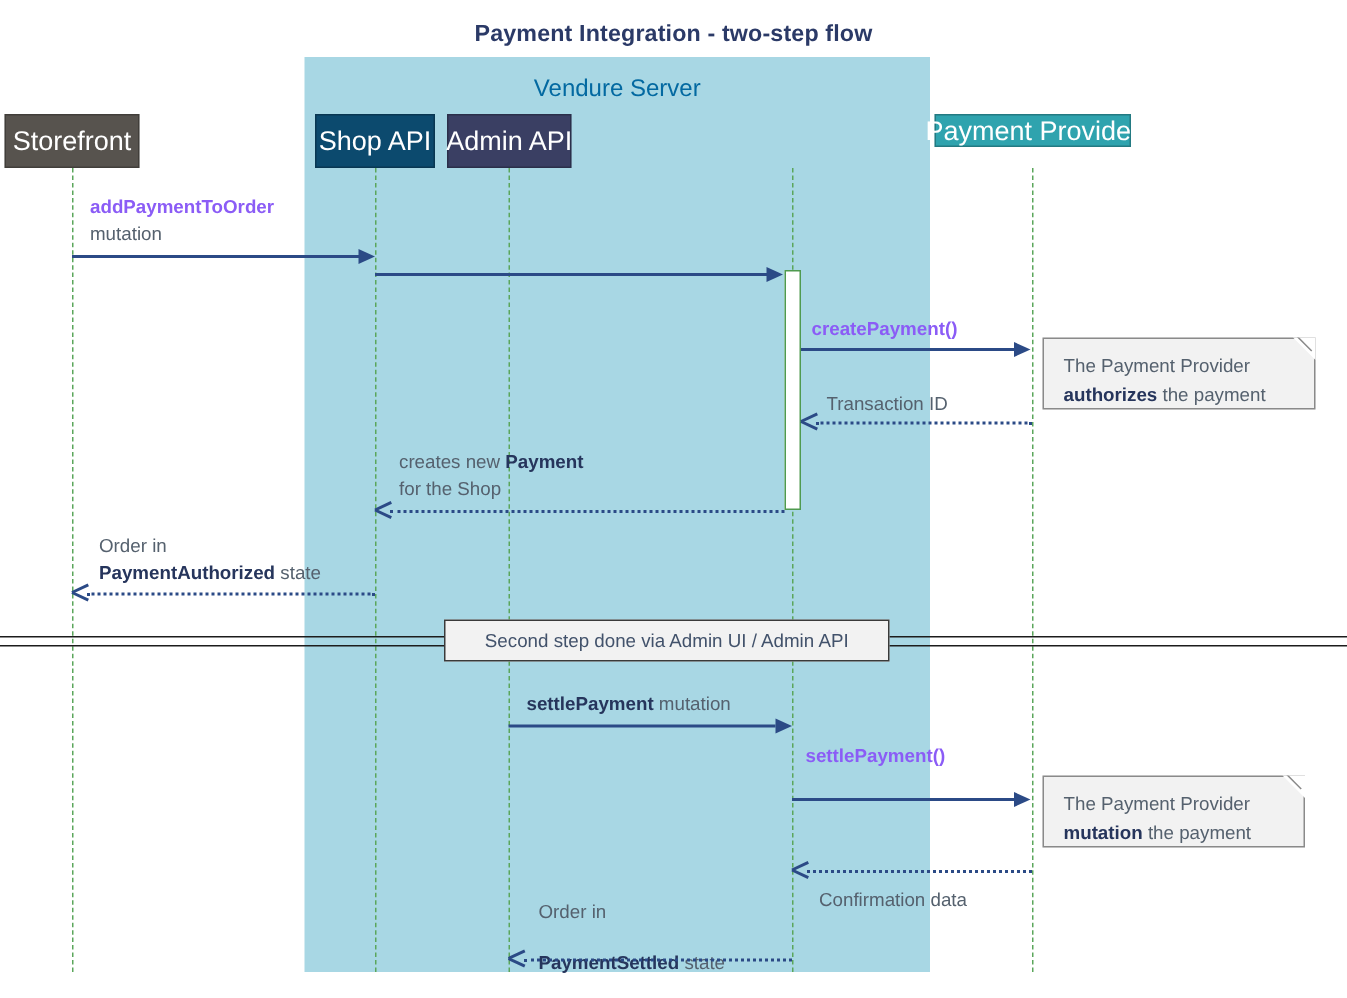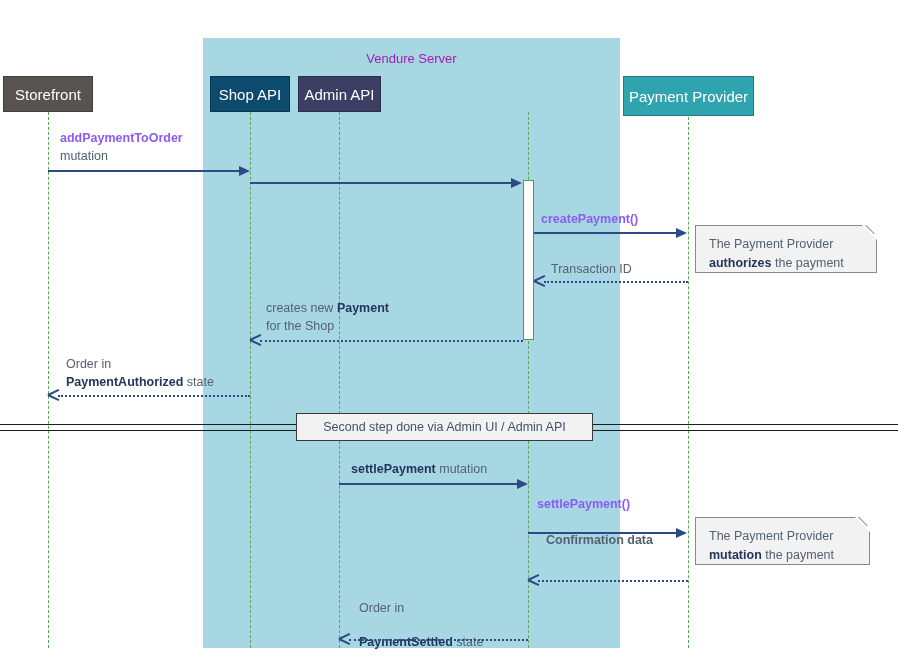--- a/index.html
+++ b/index.html
@@ -31,32 +31,32 @@
     letter-spacing: 0.1px;
   }
   
   .group-box {
     position: absolute;
     background: #a8d7e4;
   }
   .group-label {
     position: absolute;
     text-align: center;
-    font-size: 13px;
-    color: #a21caf;
+    font-size: 16px;
+    color: #0369a1;
   }
   
   .participant {
     position: absolute;
     box-sizing: border-box;
     display: flex;
     align-items: center;
     justify-content: center;
     color: #ffffff;
-    font-size: 15px;
+    font-size: 18px;
     border: 1px solid rgba(0,0,0,0.25);
     white-space: nowrap;
   }
   
   .lifeline {
     position: absolute;
     width: 0;
     border-left: 1px dashed #5ba65b;
   }
   
@@ -179,40 +179,41 @@
     align-items: center;
     justify-content: center;
     white-space: nowrap;
   }
 </style>
 </head>
 <body>
 
 <div id="diagram">
 
+  <div class="title">Payment Integration - two-step flow</div>
 
   <div class="group-box" style="left:203px; top:38px; width:417px; height:610px;"></div>
   <div class="group-label" style="left:203px; top:51px; width:417px;">Vendure Server</div>
 
   <div class="lifeline" style="left:48px; top:112px; height:536px;"></div>
   <div class="lifeline" style="left:250px; top:112px; height:536px;"></div>
   <div class="lifeline" style="left:339px; top:112px; height:536px;"></div>
   <div class="lifeline" style="left:528px; top:112px; height:536px;"></div>
   <div class="lifeline" style="left:688px; top:112px; height:536px;"></div>
 
   <div class="participant" style="left:3px; top:76px; width:90px; height:36px; background:#57534e;">
     <span>Storefront</span>
   </div>
   <div class="participant" style="left:210px; top:76px; width:80px; height:36px; background:#0c4a6e;">
     <span>Shop API</span>
   </div>
   <div class="participant" style="left:298px; top:76px; width:83px; height:36px; background:#3a3f63;">
     <span>Admin API</span>
   </div>
-  <div class="participant" style="left:623px; top:76px; width:131px; height:40px; background:#2fa3ae;">
+  <div class="participant" style="left:623px; top:76px; width:131px; height:22px; background:#2fa3ae;">
     <span>Payment Provider</span>
   </div>
 
   <div class="activation" style="left:523px; top:180px; width:11px; height:160px;"></div>
 
   <div class="msg-label bold-first" style="left:60px; top:130px;">addPaymentToOrder</div>
   <div class="msg-label" style="left:60px; top:148px;">mutation</div>
   <div class="msg-line" style="left:48px; top:170px; width:192px;"></div>
   <div class="arrowhead right solid" style="left:239px; top:166px;"></div>
 
@@ -266,21 +267,21 @@
 
   <div class="note" style="left:695px; top:493px; width:175px; height:48px;">
     <div>The Payment Provider</div>
     <div>
       <b>mutation</b><span> the payment</span>
     </div>
     <span class="note-fold"></span>
     <span class="note-fold-edge"></span>
   </div>
 
-  <div class="msg-label" style="left:546px; top:532px;font-weight:bold;">Confirmation data</div>
+  <div class="msg-label" style="left:546px; top:592px;">Confirmation data</div>
   <div class="msg-line dotted" style="left:538px; top:580px; width:150px;"></div>
   <div class="arrowhead open left" style="left:528px; top:574px;"></div>
 
   <div class="msg-label" style="left:359px; top:600px;">Order in</div>
   <div class="msg-label" style="left:359px; top:634px;">
     <b>PaymentSettled</b><span> state</span>
   </div>
   <div class="msg-line dotted" style="left:349px; top:639px; width:179px;"></div>
   <div class="arrowhead open left" style="left:339px; top:633px;"></div>
 

